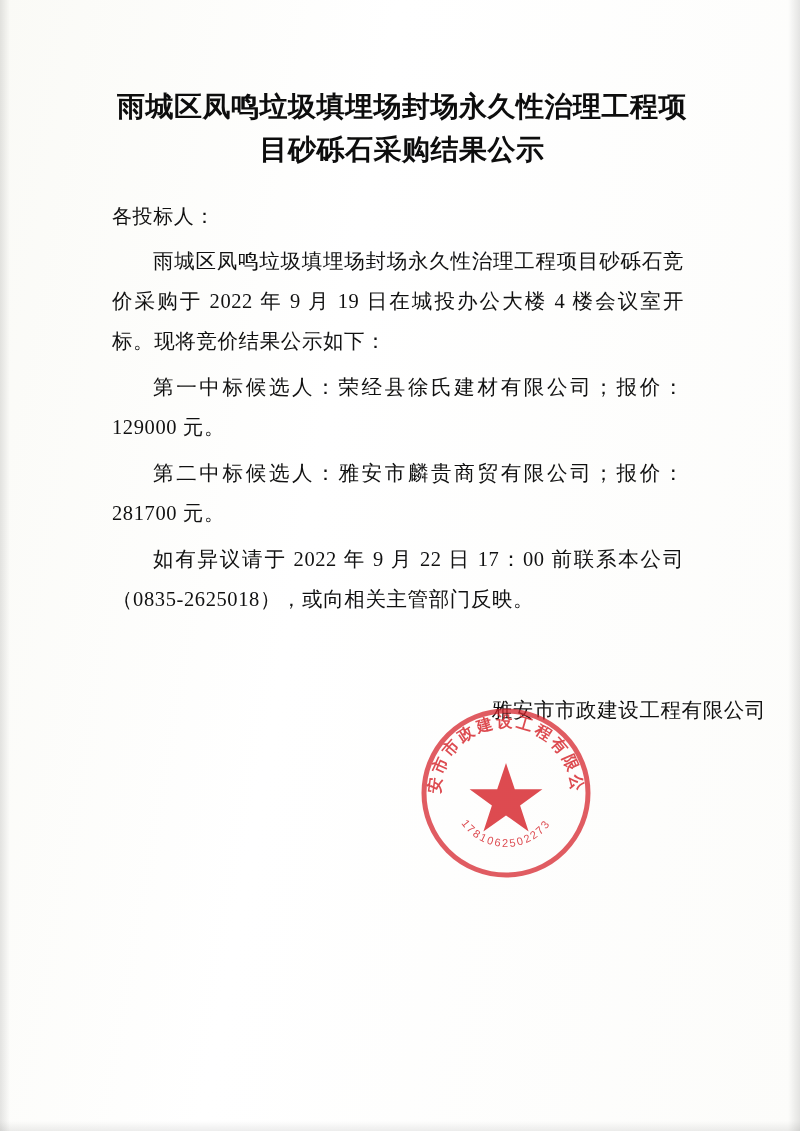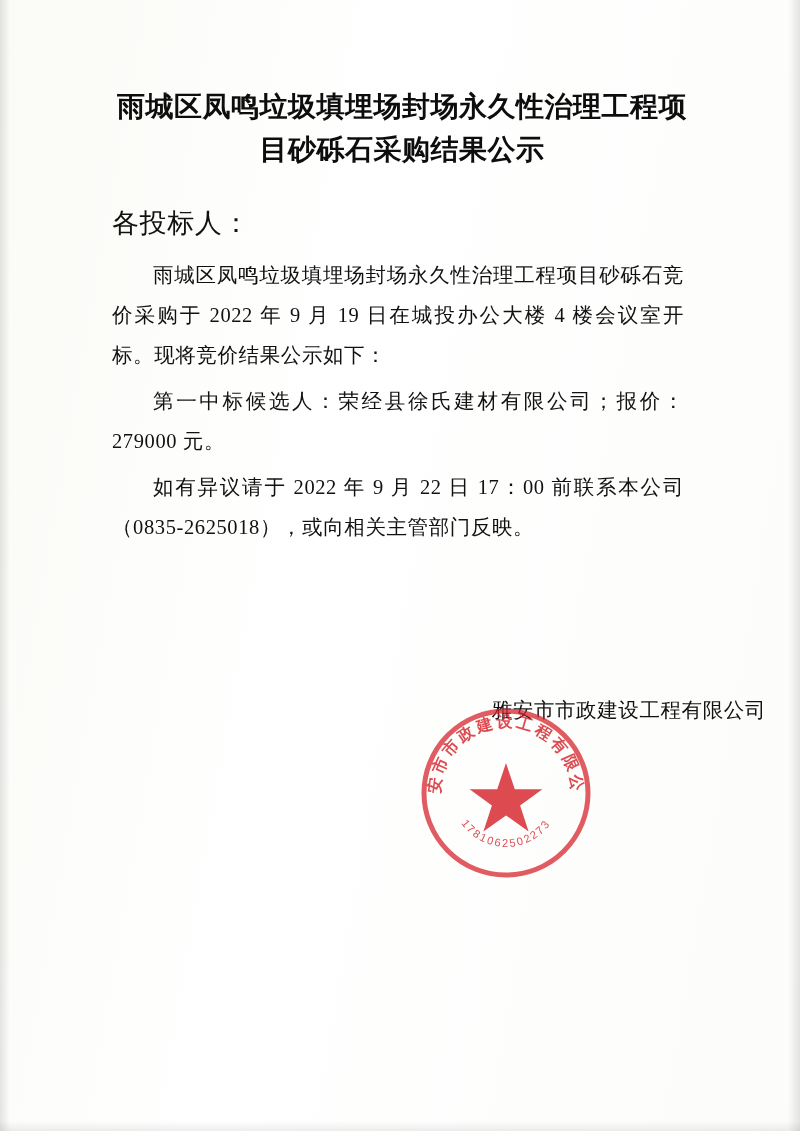--- a/index.html
+++ b/index.html
@@ -57,21 +57,21 @@
     text-align: center;
     font-size: 28px;
     font-weight: bold;
     line-height: 1.52;
     letter-spacing: 0.5px;
     margin: 0 0 26px 0;
     color: #0d0d0d;
   }
 
   .salutation {
-    font-size: 27px;
+    font-size: 20px;
     line-height: 1.95;
     margin: 4px 0 6px 0;
     letter-spacing: 0.6px;
   }
 
   p.body-para {
     font-size: 20.5px;
     line-height: 1.95;
     margin: 0 8px 6px 0;
     text-indent: 2em;
@@ -115,22 +115,23 @@
 <div class="page">
 
   <div class="doc">
 
     <h1 class="title">雨城区凤鸣垃圾填埋场封场永久性治理工程项目砂砾石采购结果公示</h1>
 
     <div class="salutation">各投标人：</div>
 
     <p class="body-para">雨城区凤鸣垃圾填埋场封场永久性治理工程项目砂砾石竞价采购于 2022 年 9 月 19 日在城投办公大楼 4 楼会议室开标。现将竞价结果公示如下：</p>
 
-    <p class="body-para">第一中标候选人：荣经县徐氏建材有限公司；报价：279000 元。</p>
+    <p class="body-para">第一中标候选人：荣经县徐氏建材有限公司；报价：129000 元。</p>
 
+    <p class="body-para">第二中标候选人：雅安市麟贵商贸有限公司；报价：281700 元。</p>
 
 
     <p class="body-para">如有异议请于 2022 年 9 月 22 日 17：00 前联系本公司（0835-2625018），或向相关主管部门反映。</p>
 
 
   </div>
 
   <div class="sign-block">
     <span class="sign-line">雅安市市政建设工程有限公司</span>
   </div>

